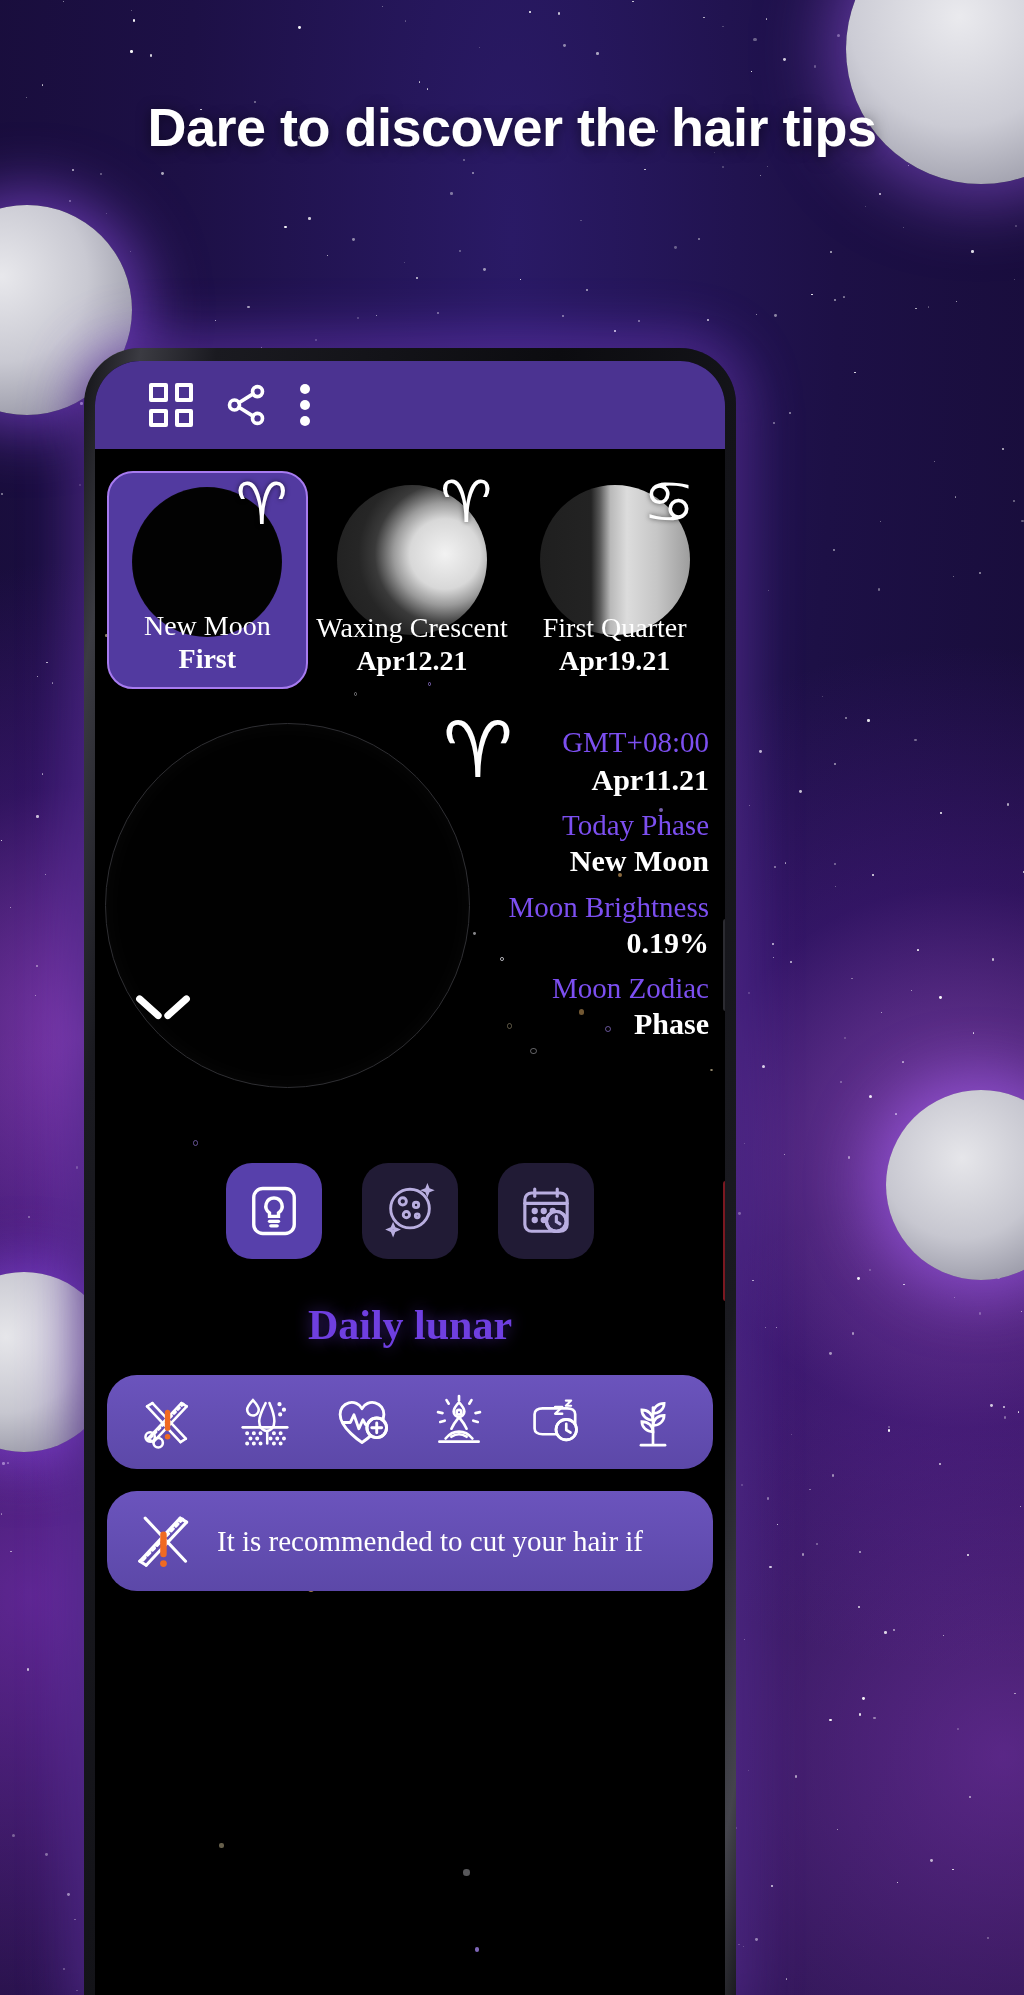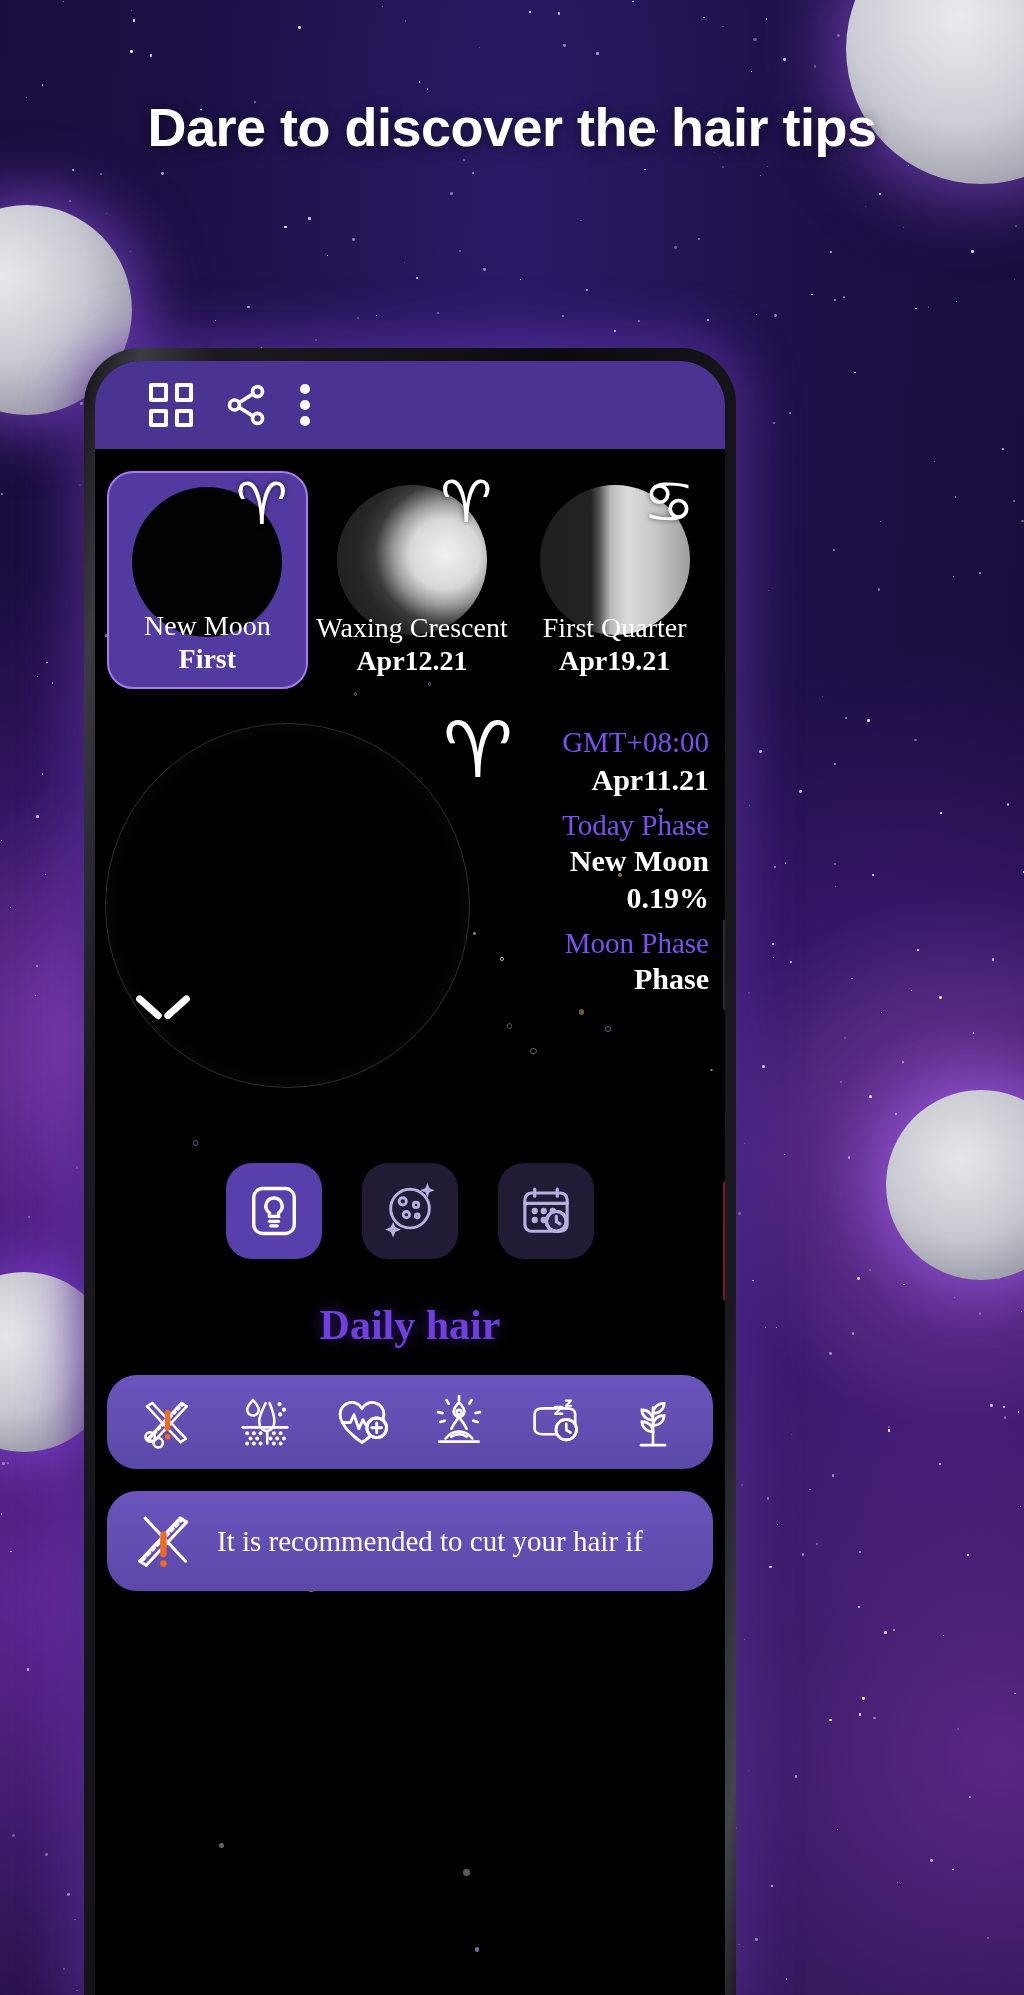--- a/index.html
+++ b/index.html
@@ -795,23 +795,24 @@
         <div class="bigmoon"></div>
         <div class="bigzod">♈</div>
 
         <div class="info">
           <div class="lbl">GMT+08:00</div>
           <div class="val first">Apr11.21</div>
 
           <div class="lbl">Today Phase</div>
           <div class="val">New Moon</div>
 
+          <div class="lbl">Moon Brightness</div>
           <div class="val">0.19%</div>
 
-          <div class="lbl">Moon Phase</div>
+          <div class="lbl">Moon Zodiac</div>
           <div class="val">Phase</div>
         </div>
       </div>
 
       <div class="actions">
         <div class="act on">
           <svg width="54" height="54" viewBox="0 0 24 24" fill="none" stroke="#fff" stroke-width="1.5" stroke-linecap="round">
             <rect x="3" y="2" width="18" height="20" rx="4"></rect>
             <path d="M12 6.2a3.6 3.6 0 0 0-2 6.6v1.6h4v-1.6A3.6 3.6 0 0 0 12 6.2z"></path>
             <line x1="10" y1="16.6" x2="14" y2="16.6"></line>
@@ -842,21 +843,21 @@
             <circle cx="15" cy="12" r="0.7" fill="#b9aee0"></circle>
             <circle cx="7" cy="16" r="0.7" fill="#b9aee0"></circle>
             <circle cx="11" cy="16" r="0.7" fill="#b9aee0"></circle>
             <circle cx="16.6" cy="16.6" r="4.4" fill="#2b2347"></circle>
             <circle cx="16.6" cy="16.6" r="4.4"></circle>
             <path d="M16.6 14.4v2.3l1.6 1"></path>
           </svg>
         </div>
       </div>
 
-      <div class="tips-title">Daily hair</div>
+      <div class="tips-title">Daily lunar</div>
 
       <div class="tips-bar">
 
         <div class="ti">
           <svg width="62" height="58" viewBox="0 0 26 26" fill="none" stroke="#fff" stroke-width="1.15" stroke-linecap="round">
             <path d="M4 20.5 L19 4.5"></path>
               <path d="M6.4 22 L21.4 6"></path>
             <path d="M4 20.5 L6.4 22"></path>
               <path d="M19 4.5 L21.4 6"></path>
             <path d="M5.2 20 L20 4.8" stroke-dasharray="1.1 1.4"></path>

